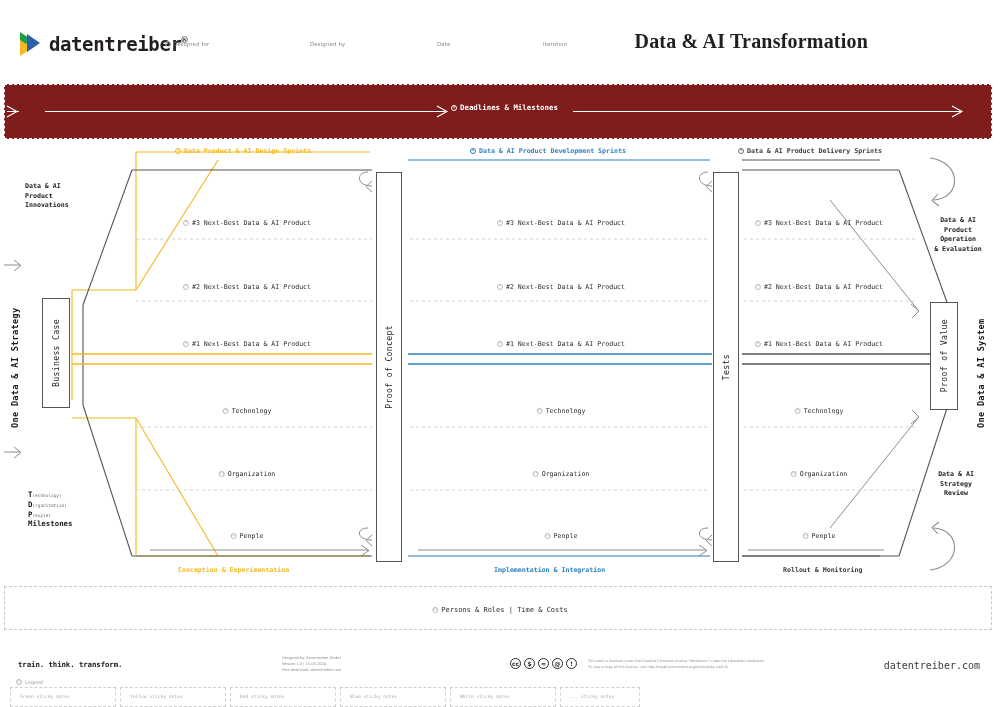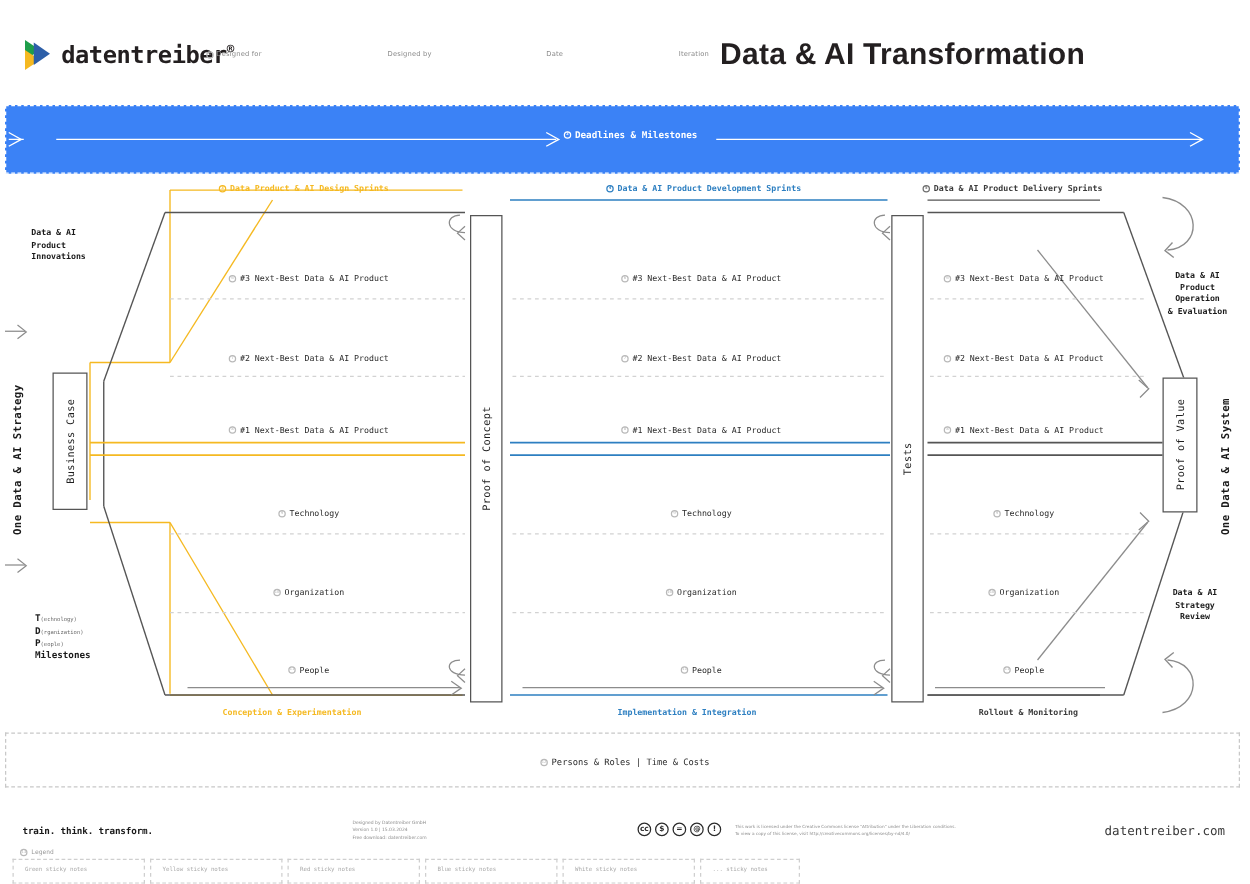--- a/index.html
+++ b/index.html
@@ -23,37 +23,37 @@
     font-family:"DejaVu Sans Mono", monospace;
   }
   .logo-reg { font-size:10px; vertical-align:super; }
   .hdr-field {
     position:absolute; top:41px;
     font-size:5.4px; color:#8a8a8a; letter-spacing:0.15px;
     white-space:nowrap; display:flex; align-items:center; gap:2px;
   }
   .hdr-title {
     position:absolute; right:20px; top:30px;
-    font-size:24px; font-weight:bold;
-    font-family:Liberation Sans, sans-serif;
+    font-size:20px; font-weight:bold;
+    font-family:Liberation Serif, serif;
     letter-spacing:0.2px; white-space:nowrap;
   }
 
   
   .tok {
     display:inline-flex; align-items:center; justify-content:center;
     border:0.5px solid #b9b9b9; border-radius:50%;
     width:6px; height:6px; font-size:3.4px; color:#b9b9b9;
     flex:0 0 auto; line-height:1;
   }
 
   
   .green-band {
     position:absolute; left:4px; top:84px; width:988px; height:55px;
-    background:#3b82f6;
+    background:#7f1d1d;
     border:1px dashed #ffffff;
   }
   .band-line {
     position:absolute; top:26px; height:1px; background:#ffffff;
   }
   .band-label {
     position:absolute; left:446px; top:18px;
     display:flex; align-items:center; gap:3px;
     font-size:7.4px; font-weight:bold; color:#ffffff;
     font-family:"DejaVu Sans Mono", monospace; white-space:nowrap;
@@ -62,21 +62,21 @@
 
   
   .col-title {
     position:absolute; top:147px;
     display:flex; align-items:center; gap:3px;
     font-size:6.6px; font-weight:bold;
     font-family:"DejaVu Sans Mono", monospace;
     white-space:nowrap;
   }
   .col-title.gold  { color:#f5b921;align-items:center; }
-  .col-title.blue  { color:#2d7fc1;margin-left:15px; }
+  .col-title.blue  { color:#2d7fc1; }
   .col-title.grey  { color:#3a3a3a; }
   .col-title.gold .tok { border-color:#f5b921; color:#f5b921; }
   .col-title.blue .tok { border-color:#2d7fc1; color:#2d7fc1; }
   .col-title.grey .tok { border-color:#6e6e6e; color:#6e6e6e; }
 
   
   .proc-label {
     position:absolute; top:566px;
     font-size:6.6px; font-weight:bold;
     font-family:"DejaVu Sans Mono", monospace; white-space:nowrap;

